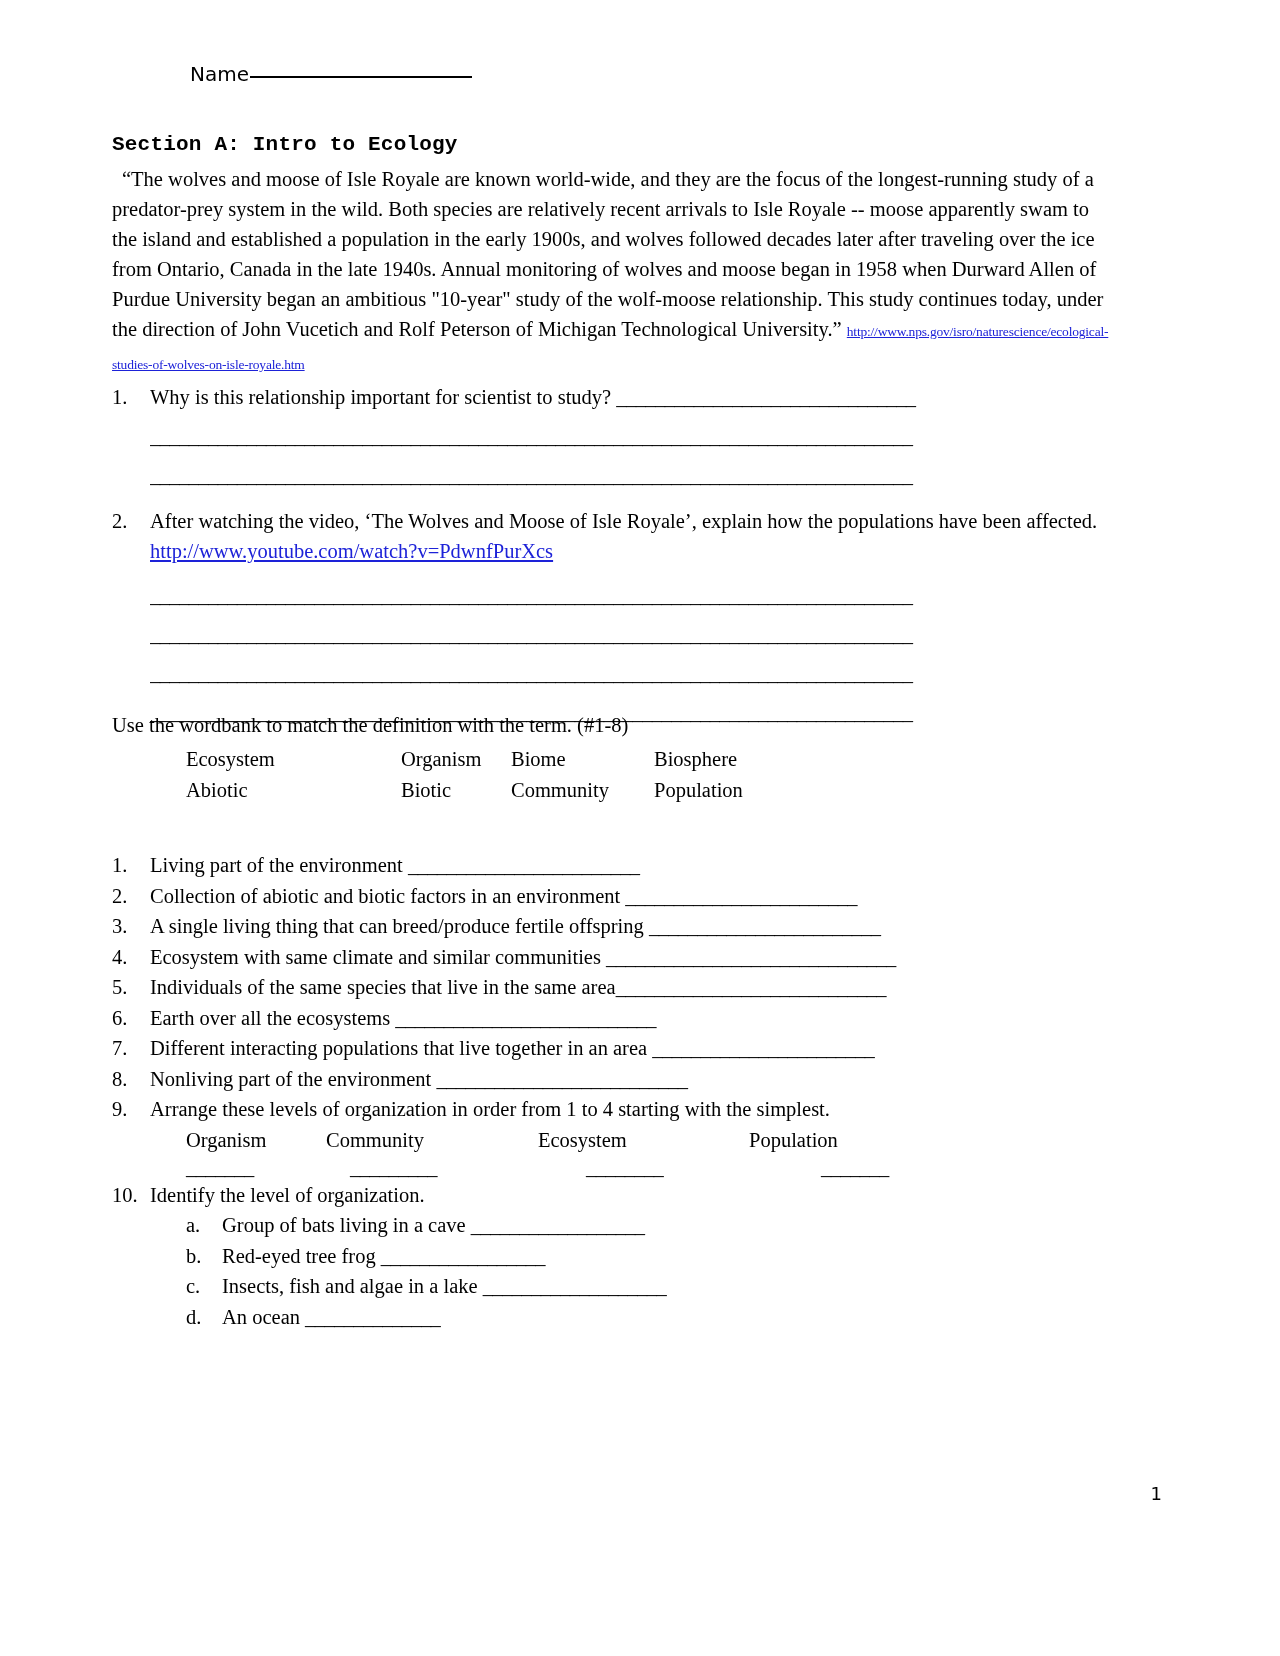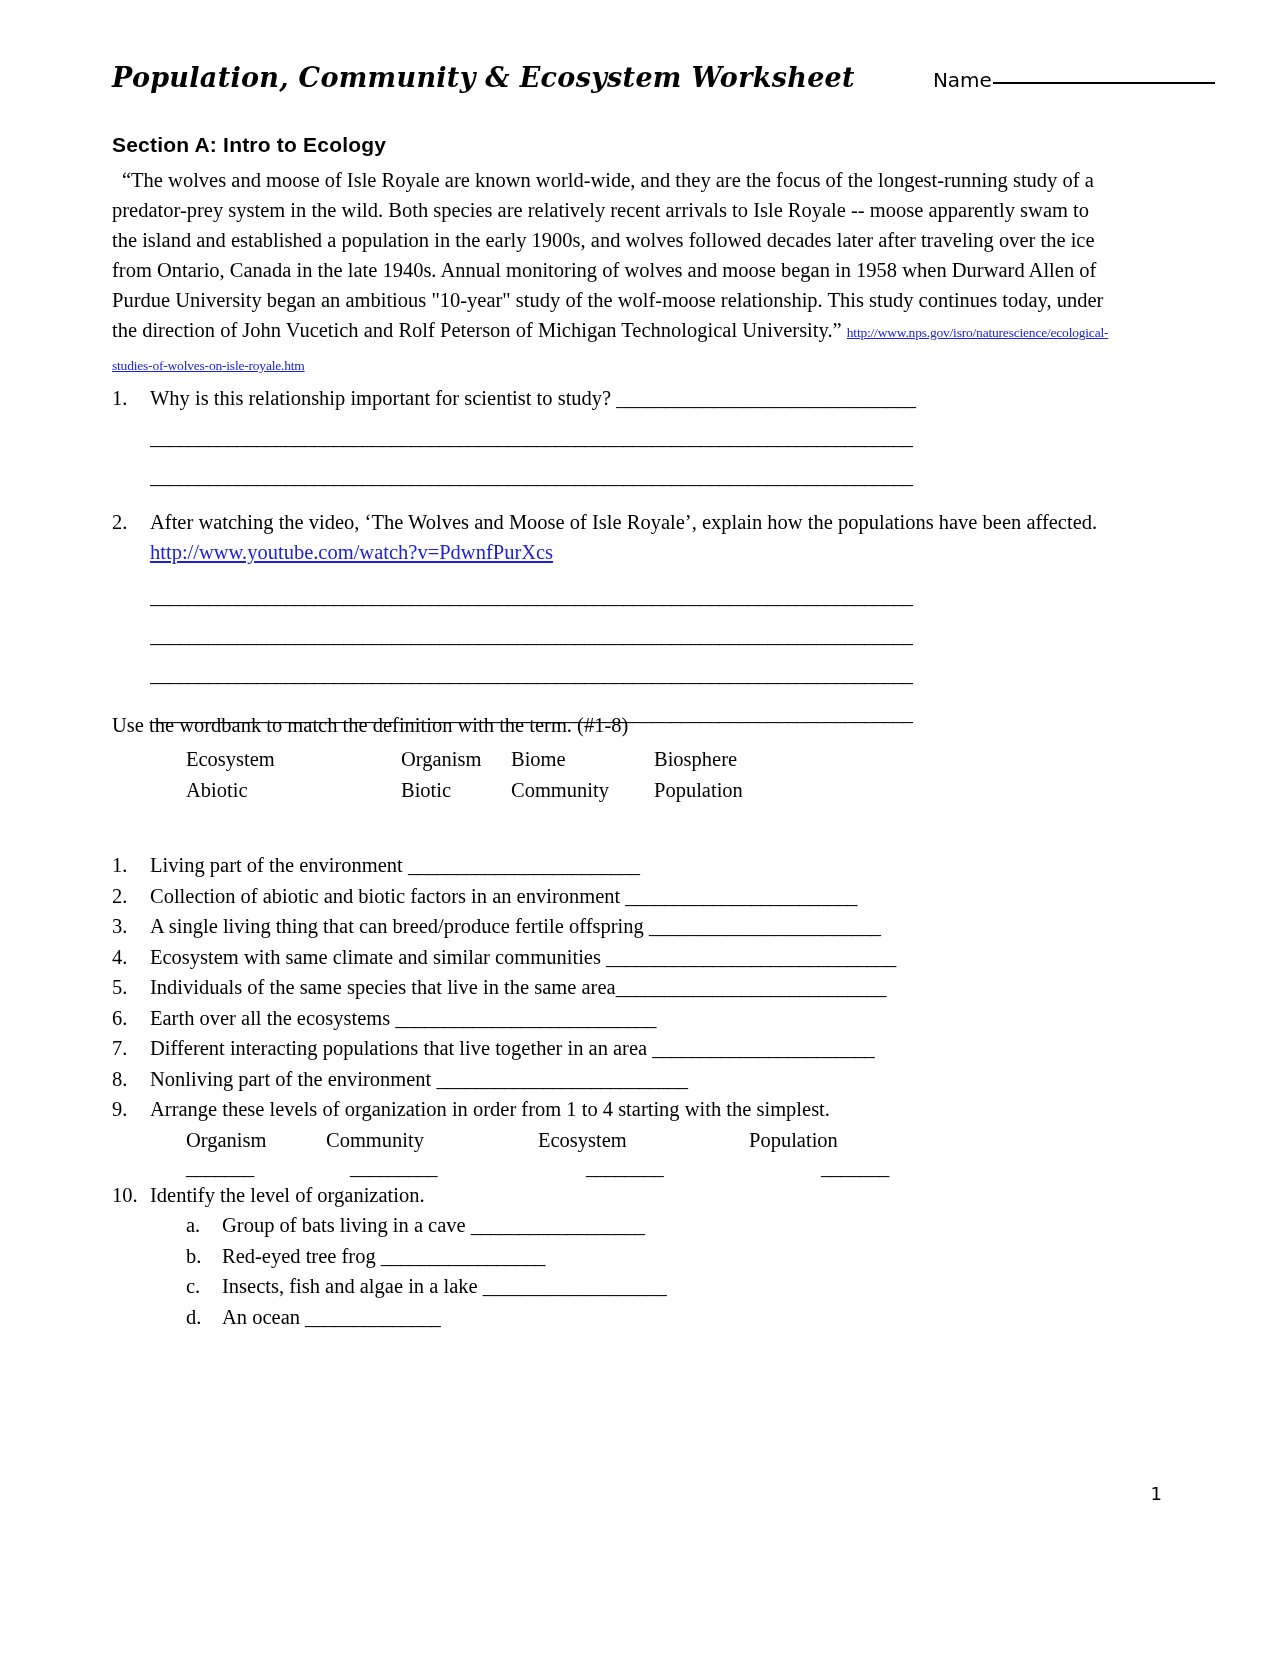--- a/index.html
+++ b/index.html
@@ -59,21 +59,21 @@
     top: -3px;
   }
 
   
   .body-text {
     font-family: Liberation Serif, serif;
     font-size: 20.5px;
     line-height: 30px;
   }
   .section-head {
-    font-family: Liberation Sans, sans-serif;
+    font-family: Liberation Mono, monospace;
     font-weight: bold;
     font-size: 21px;
     letter-spacing: 0.2px;
   }
   .link {
     color: #1d22d8;
     text-decoration: underline;
     word-break: break-all;
   }
   .link.small {
@@ -198,21 +198,20 @@
     font-family: "DejaVu Sans", sans-serif;
     font-size: 18px;
   }
 </style>
 </head>
 <body>
 
 <div class="page">
 
   <div class="header-row">
-    <div class="doc-title">Population, Community &amp; Ecosystem Worksheet</div>
     <div class="name-block">
       <span>Name</span>
       <span class="name-rule"></span>
     </div>
   </div>
 
   <div id="section-a">
     <div class="section-head">Section A: Intro to Ecology</div>
 
     <div class="body-text" id="intro-quote">

